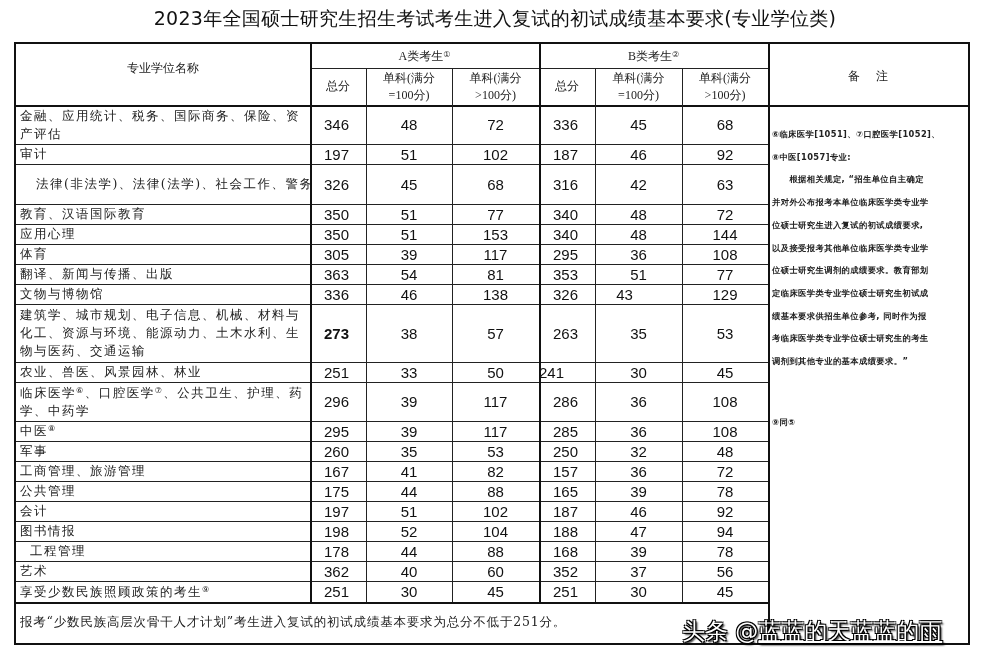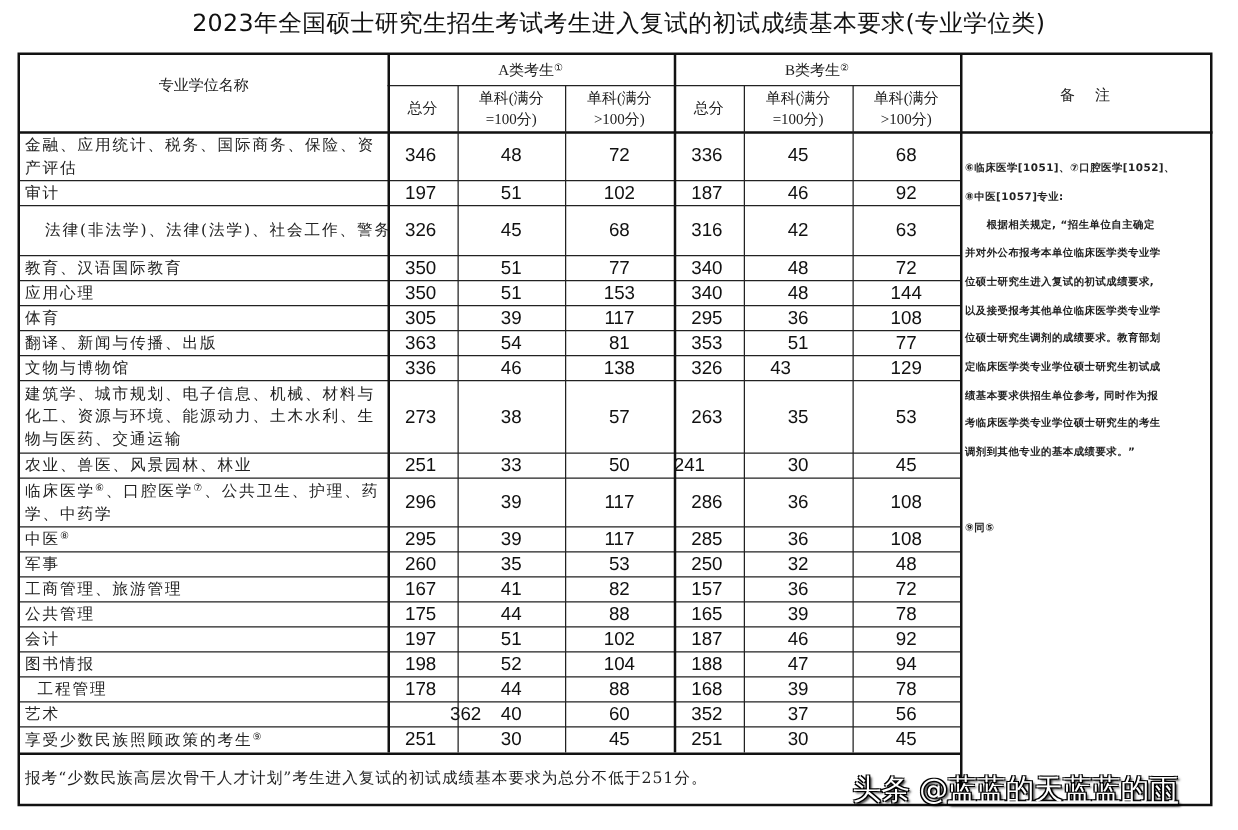--- a/index.html
+++ b/index.html
@@ -130,21 +130,21 @@
     </div>
     <div class="cell num" style="left: 294px; top: 240px; width: 56px; height: 20px; justify-content: flex-start; padding-left: 14px;">336</div>
     <div class="cell num" style="left: 350px; top: 240px; width: 86px; height: 20px;">46</div>
     <div class="cell num" style="left: 436px; top: 240px; width: 87px; height: 20px;">138</div>
     <div class="cell num" style="left: 523px; top: 240px; width: 56px; height: 20px; justify-content: flex-start; padding-left: 14px;">326</div>
     <div class="cell num" style="left: 565px; top: 240px; width: 87px; height: 20px;">43</div>
     <div class="cell num" style="left: 666px; top: 240px; width: 86px; height: 20px;">129</div>
     <div class="cell name" style="left: 0px; top: 260px; width: 294px; height: 58px;">
       <span><span>建筑学、城市规划、电子信息、机械、材料与化工、资源与环境、能源动力、土木水利、生物与医药、交通运输</span><sup></sup></span>
     </div>
-    <div class="cell num" style="left: 294px; top: 260px; width: 56px; height: 58px; justify-content: flex-start; padding-left: 14px;">273</div>
+    <div class="cell num" style="left: 294px; top: 260px; width: 56px; height: 58px; justify-content: flex-start; padding-left: 14px; font-weight: bold;">273</div>
     <div class="cell num" style="left: 350px; top: 260px; width: 86px; height: 58px;">38</div>
     <div class="cell num" style="left: 436px; top: 260px; width: 87px; height: 58px;">57</div>
     <div class="cell num" style="left: 523px; top: 260px; width: 56px; height: 58px; justify-content: flex-start; padding-left: 14px;">263</div>
     <div class="cell num" style="left: 579px; top: 260px; width: 87px; height: 58px;">35</div>
     <div class="cell num" style="left: 666px; top: 260px; width: 86px; height: 58px;">53</div>
     <div class="cell name" style="left: 0px; top: 318px; width: 294px; height: 20px;">
       <span><span>农业、兽医、风景园林、林业</span><sup></sup></span>
     </div>
     <div class="cell num" style="left: 294px; top: 318px; width: 56px; height: 20px; justify-content: flex-start; padding-left: 14px;">251</div>
     <div class="cell num" style="left: 350px; top: 318px; width: 86px; height: 20px;">33</div>
@@ -220,21 +220,21 @@
     </div>
     <div class="cell num" style="left: 294px; top: 497px; width: 56px; height: 20px; justify-content: flex-start; padding-left: 14px;">178</div>
     <div class="cell num" style="left: 350px; top: 497px; width: 86px; height: 20px;">44</div>
     <div class="cell num" style="left: 436px; top: 497px; width: 87px; height: 20px;">88</div>
     <div class="cell num" style="left: 523px; top: 497px; width: 56px; height: 20px; justify-content: flex-start; padding-left: 14px;">168</div>
     <div class="cell num" style="left: 579px; top: 497px; width: 87px; height: 20px;">39</div>
     <div class="cell num" style="left: 666px; top: 497px; width: 86px; height: 20px;">78</div>
     <div class="cell name" style="left: 0px; top: 517px; width: 294px; height: 20px;">
       <span><span>艺术</span><sup></sup></span>
     </div>
-    <div class="cell num" style="left: 294px; top: 517px; width: 56px; height: 20px; justify-content: flex-start; padding-left: 14px; margin-left: 36px;">362</div>
+    <div class="cell num" style="left: 294px; top: 517px; width: 56px; height: 20px; justify-content: flex-start; padding-left: 14px;">362</div>
     <div class="cell num" style="left: 350px; top: 517px; width: 86px; height: 20px;">40</div>
     <div class="cell num" style="left: 436px; top: 517px; width: 87px; height: 20px;">60</div>
     <div class="cell num" style="left: 523px; top: 517px; width: 56px; height: 20px; justify-content: flex-start; padding-left: 14px;">352</div>
     <div class="cell num" style="left: 579px; top: 517px; width: 87px; height: 20px;">37</div>
     <div class="cell num" style="left: 666px; top: 517px; width: 86px; height: 20px;">56</div>
     <div class="cell name" style="left: 0px; top: 537px; width: 294px; height: 21px;">
       <span><span>享受少数民族照顾政策的考生</span><sup>⑨</sup></span>
     </div>
     <div class="cell num" style="left: 294px; top: 537px; width: 56px; height: 21px; justify-content: flex-start; padding-left: 14px;">251</div>
     <div class="cell num" style="left: 350px; top: 537px; width: 86px; height: 21px;">30</div>

